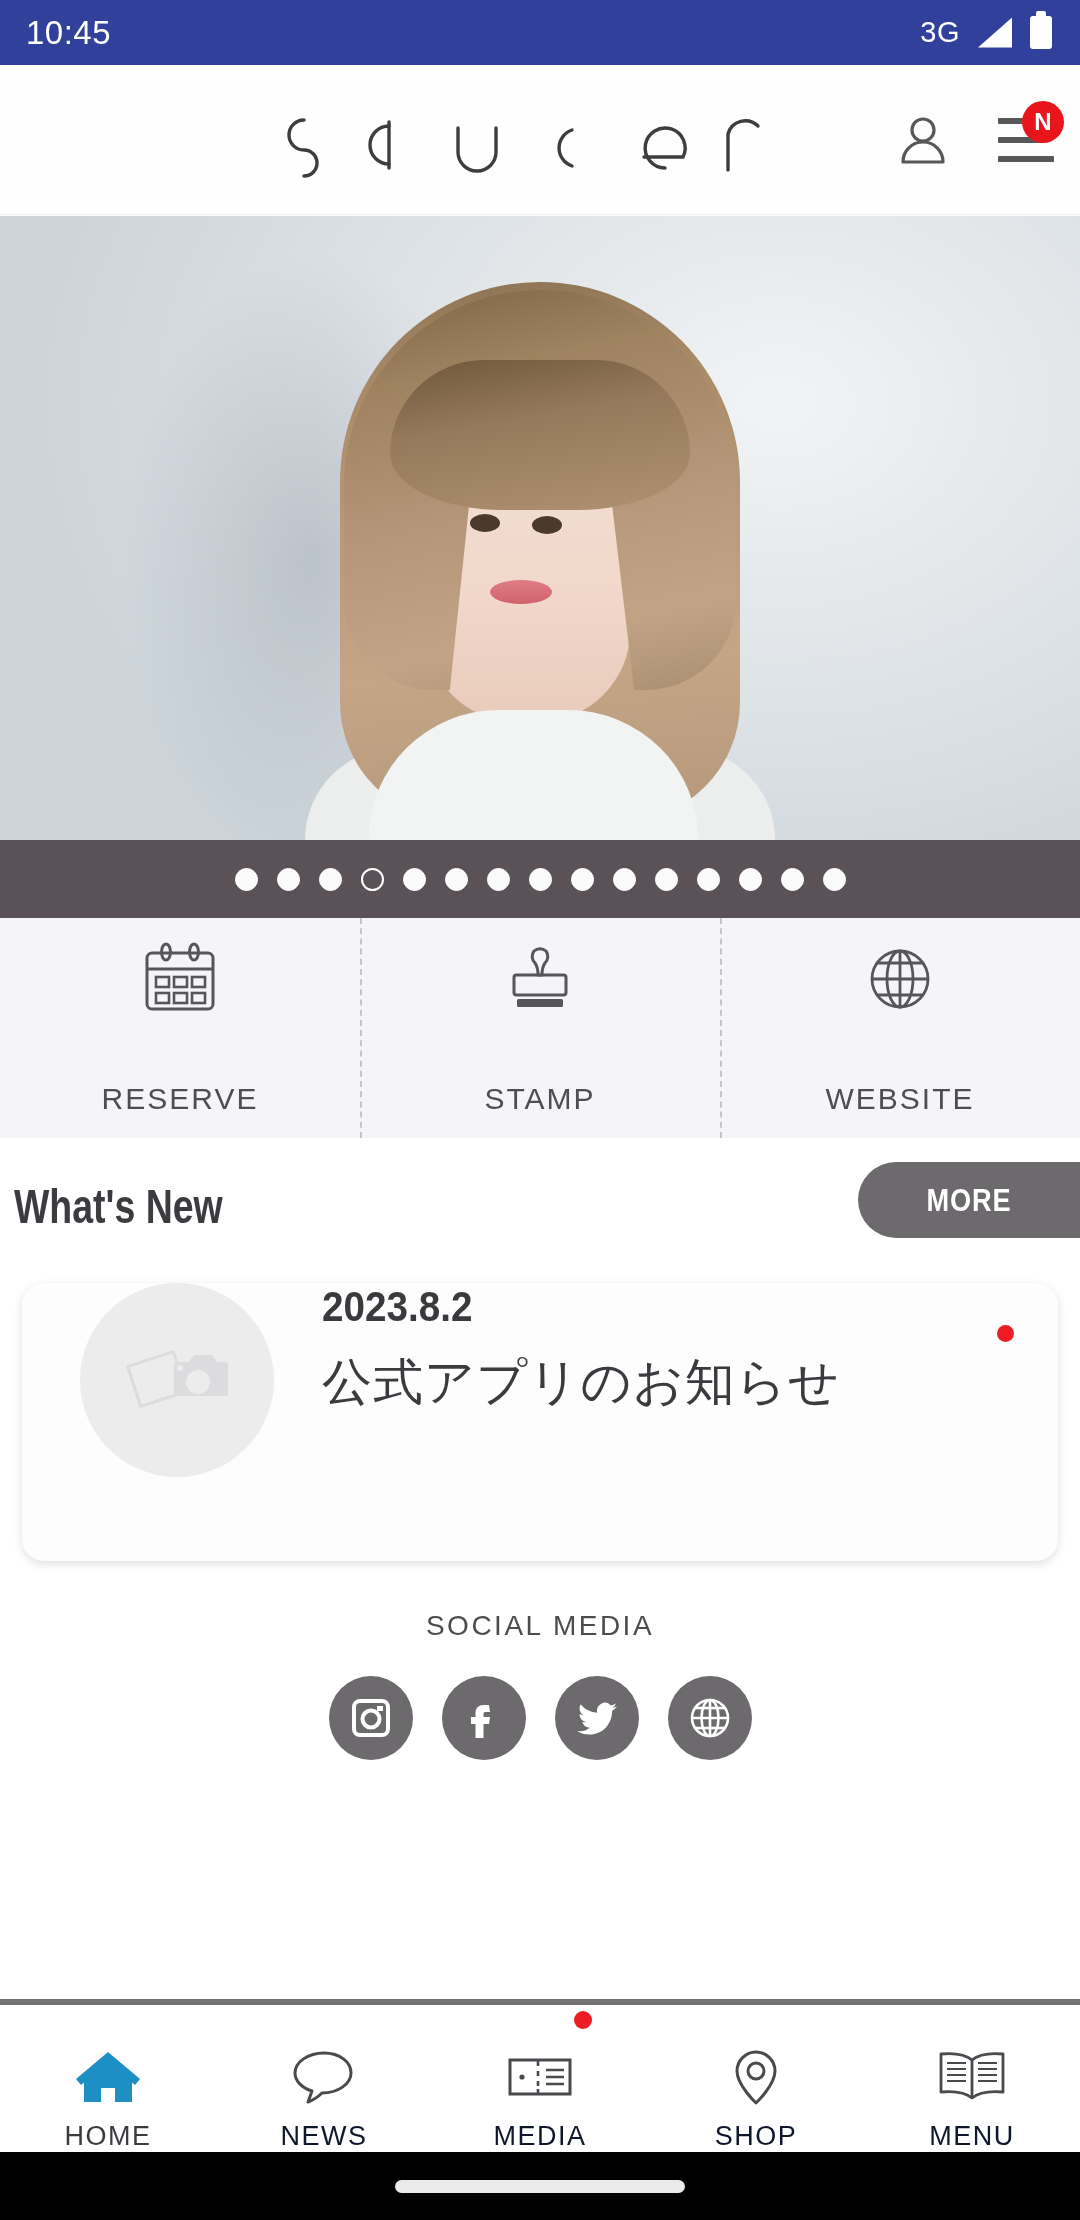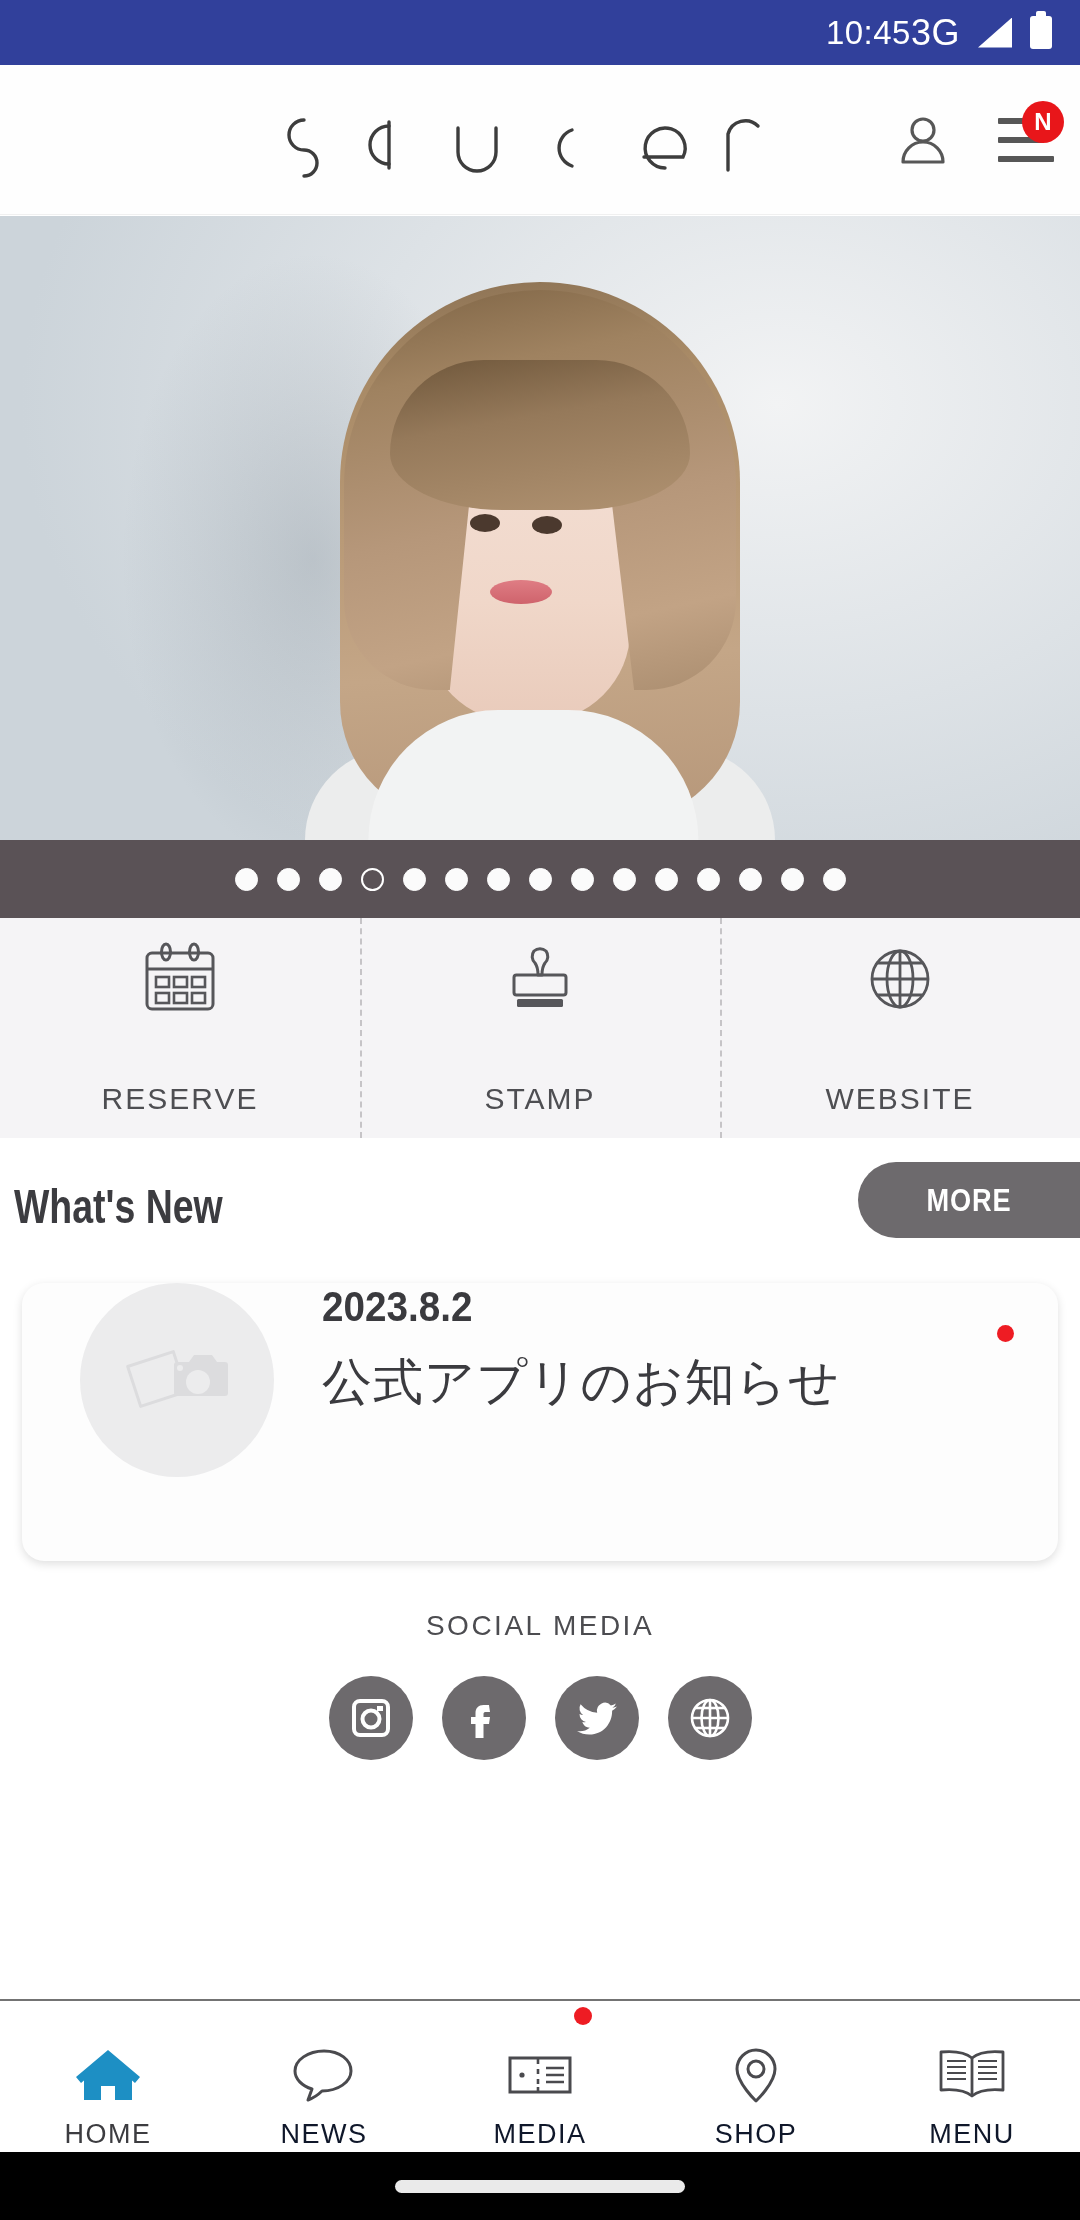--- a/index.html
+++ b/index.html
@@ -8,26 +8,26 @@
     background:#ffffff;
     font-family:"Liberation Sans", sans-serif;
     overflow:hidden;
   }
   #app { position:relative; width:1080px; height:2220px; background:#fff; }
 
   
   .statusbar{
     position:absolute; left:0; top:0; width:1080px; height:65px;
     background:#31409b; color:#fff;
-    display:flex; align-items:center; justify-content:flex-end;
+    display:flex; align-items:center; justify-content:space-between;
     padding:0 28px 0 26px;
   }
   .sb-time{ font-size:33px; font-weight:400; letter-spacing:.5px; line-height:1; }
   .sb-right{ display:flex; align-items:center; gap:18px; }
-  .sb-3g{ font-size:36px; font-weight:400; letter-spacing:.5px; }
+  .sb-3g{ font-size:29px; font-weight:400; letter-spacing:.5px; }
   .sb-signal{ width:34px; height:30px; background:#fff;
     clip-path:polygon(100% 0,100% 100%,0 100%); }
   .sb-batt{ width:22px; height:33px; border-radius:3px; background:#fff; position:relative; }
   .sb-batt::before{ content:""; position:absolute; top:-5px; left:6px; width:10px; height:5px;
     background:#fff; border-radius:2px 2px 0 0; }
 
   
   .header{
     position:absolute; left:0; top:65px; width:1080px; height:150px;
     background:#fefefe; display:flex; align-items:center;
@@ -160,21 +160,21 @@
   .social{ position:absolute; left:0; top:1610px; width:1080px;
     display:flex; flex-direction:column; align-items:center; gap:34px; }
   .social-label{ font-size:28px; letter-spacing:2.5px; color:#4c4c50; }
   .social-row{ display:flex; gap:29px; }
   .s-circle{ width:84px; height:84px; border-radius:50%; background:#6d6a6d;
     display:flex; align-items:center; justify-content:center; cursor:pointer; }
 
   
   .bottomnav{
     position:absolute; left:0; top:1999px; width:1080px; height:187px;
-    background:#fff; border-top:2px solid #737373; display:flex;
+    background:#fff; border-top:6px solid #737373; display:flex;
   }
   .nav-item{ flex:1; display:flex; flex-direction:column; align-items:center;
     justify-content:center; gap:13px; position:relative; cursor:pointer; padding-top:6px; }
   .nav-label{ font-size:27px; letter-spacing:1.5px; color:#0f172a; }
   .nav-item.active .nav-label{ color:#3c3c40; }
   .nav-badge{ position:absolute; top:6px; left:calc(50% + 34px); width:18px; height:18px;
     border-radius:50%; background:#ee1c23; }
 
   
   .sysnav{ position:absolute; left:0; top:2152px; width:1080px; height:68px; background:#000;

